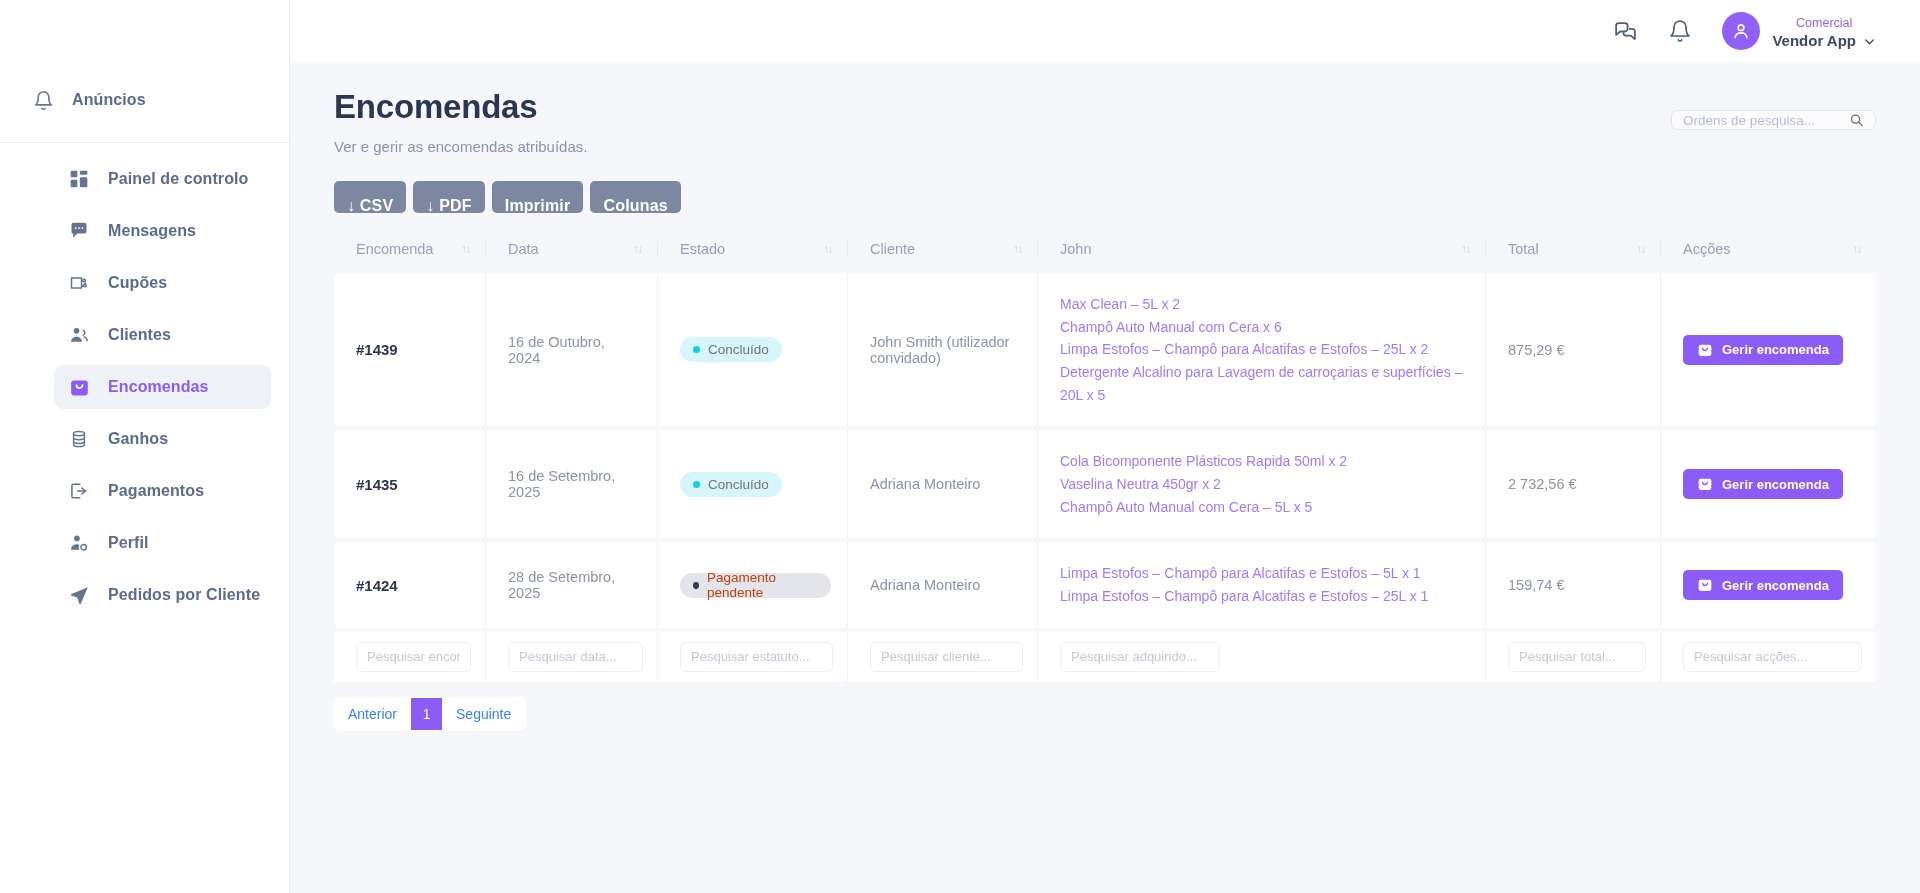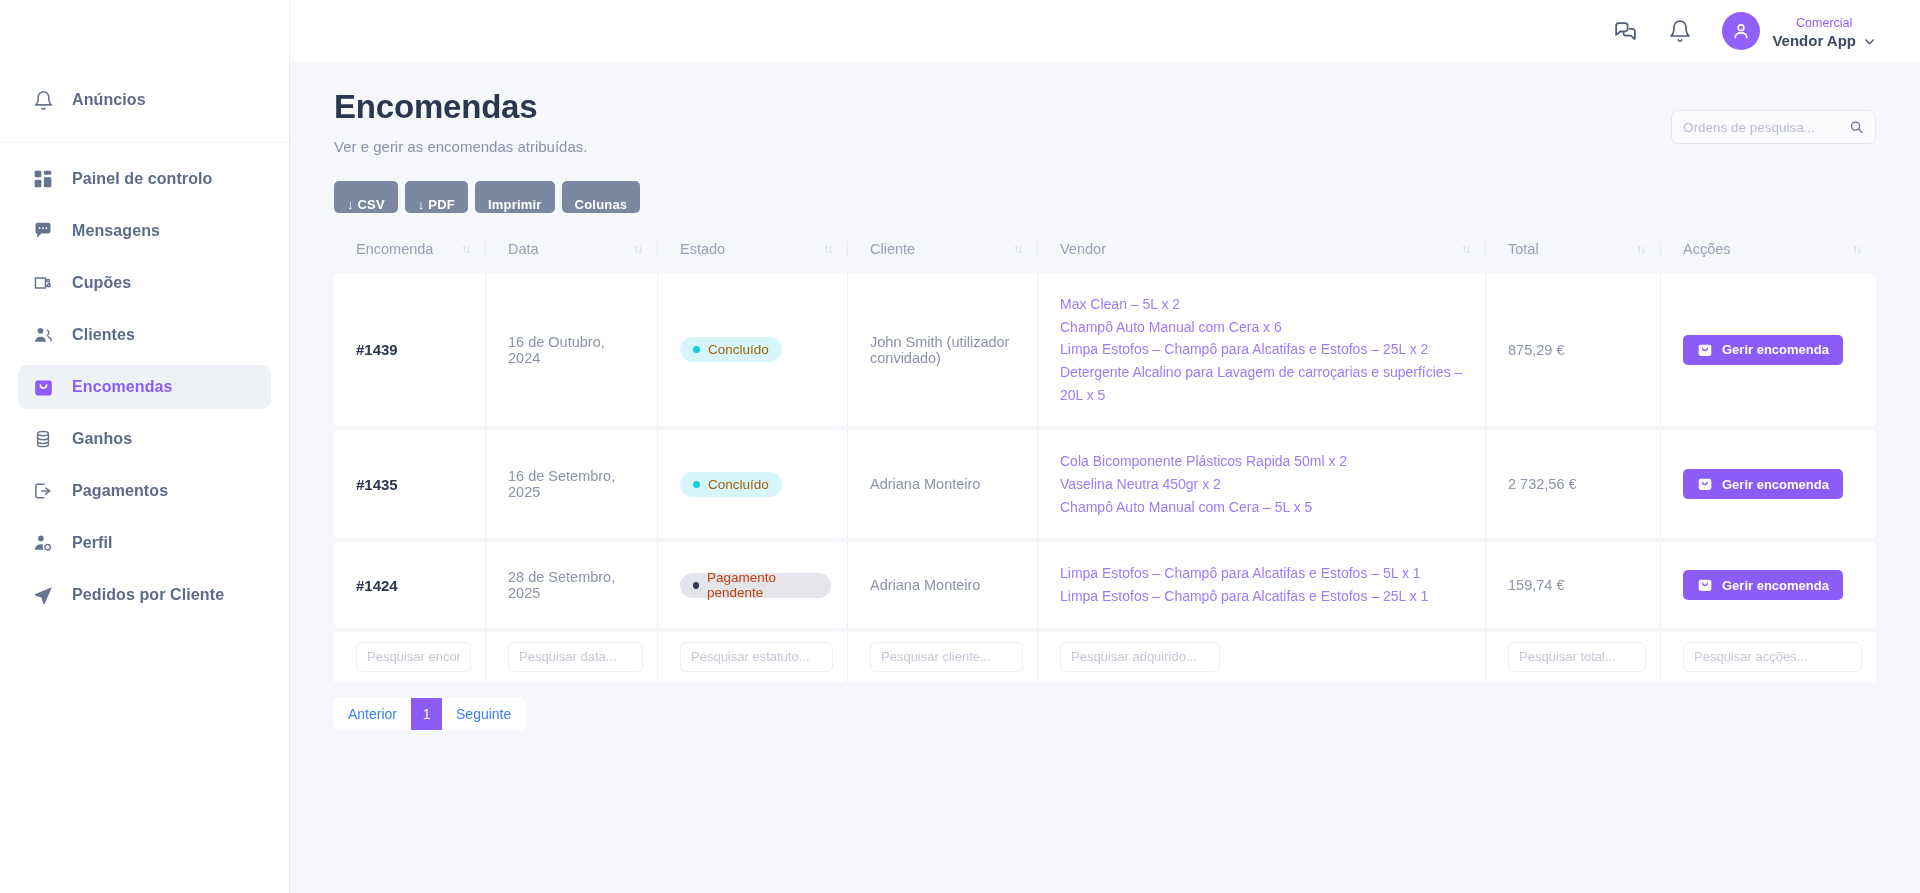--- a/index.html
+++ b/index.html
@@ -13,21 +13,21 @@
 
   
   .sidebar {
     width: 290px; height: 893px;
     background: #ffffff;
     border-right: 1px solid #e8ebf1;
     flex: 0 0 290px;
     padding-top: 78px;
   }
   .nav-top { padding: 0 18px 12px 18px; border-bottom: 1px solid #eceff4; }
-  .nav-main { padding: 14px 18px 0 18px; }
+  .nav-main { padding: 14px 18px 0 18px; margin-left: 36px; }
   .nav-item {
     display: flex; align-items: center; gap: 18px;
     height: 44px; padding: 0 14px;
     border-radius: 9px;
     color: #5c6b8a;
     font-size: 16px;
     font-weight: 600;
     letter-spacing: 0.1px;
     margin-bottom: 8px;
     cursor: pointer;
@@ -57,38 +57,38 @@
   .user-role { font-size: 12.5px; color: #9061f9; font-weight: 500; }
   .user-name { font-size: 15px; color: #3d4a63; font-weight: 700; display: flex; align-items: center; gap: 7px;}
 
   .content { flex: 1 1 auto; padding: 26px 44px 0 44px; overflow: hidden; }
 
   .page-head { display:flex; justify-content: space-between; align-items: flex-start; }
   .page-title { font-size: 33px; color: #2b3650; font-weight: 700; letter-spacing: -0.2px; }
   .page-sub { font-size: 15px; color: #8b93a7; margin-top: 12px; }
 
   .searchbox {
-    width: 205px; height: 34px; background: #fbfbfe;
+    width: 205px; height: 20px; background: #fbfbfe;
     border: 1px solid #e4e7f0; border-radius: 7px;
     display: flex; align-items: center; padding: 0 11px;
     margin-top: 22px;
   }
   .searchbox input {
     border: none; outline: none; background: transparent;
     font-size: 13.5px; color: #5c6b8a; flex: 1 1 auto; min-width: 0;
     font-family: "Liberation Sans", sans-serif;
   }
   .searchbox input::placeholder { color: #b6bdd0; }
 
   .toolbar { display: flex; gap: 7px; margin-top: 26px; }
   .tbtn {
     background: #7b889f; color: #ffffff;
     border: none; border-radius: 5px;
     height: 29px; padding: 16px 13px;
-    font-size: 13px; font-weight: 700;
+    font-size: 16px; font-weight: 700;
     font-family: "Liberation Sans", sans-serif;
     cursor: pointer; letter-spacing: 0.2px;
   }
 
   
   .table-wrap { margin-top: 14px; }
   table.orders { width: 100%; border-collapse: separate; border-spacing: 0 4px; table-layout: fixed; }
   table.orders thead th {
     font-size: 14.5px; color: #97a0b5; font-weight: 400;
     text-align: left; padding: 10px 0 12px 0;
@@ -108,21 +108,21 @@
     font-size: 14.5px;
     color: #8b93a7;
   }
   tbody tr.row td:first-child { border-radius: 6px 0 0 6px; color: #2b3650; font-weight: 700; font-size: 15px; }
   tbody tr.row td:last-child { border-radius: 0 6px 6px 0; border-right: none; }
   td.total { color: #2b3650; font-weight: 400; font-size: 15px; }
 
   .badge { display: inline-flex; align-items: center; gap: 8px; height: 25px;
            padding: 0 13px; border-radius: 13px; font-size: 13.5px; }
   .badge .dot { width: 7px; height: 7px; border-radius: 50%; }
-  .badge.done { background: #d6f6fb; color: #a16207; }
+  .badge.done { background: #d6f6fb; color: #737373; }
   .badge.done .dot { background: #16cbe3; }
   .badge.pending { background: #e3e5ea; color: #c2410c; }
   .badge.pending .dot { background: #323b4e; }
 
   .items { color: #9f7bf5; font-size: 14px; line-height: 1.62; }
 
   .manage-btn {
     display: inline-flex; align-items: center; gap: 9px;
     background: #8b5cf6; color: #ffffff;
     border: none; border-radius: 5px;
@@ -363,21 +363,21 @@
                   </span>
                 </th>
               <th>
                   <span class="thin">
                     <span>Cliente</span>
                     <span class="sorticon">↑↓</span>
                   </span>
                 </th>
               <th>
                   <span class="thin">
-                    <span>Vendor</span>
+                    <span>John</span>
                     <span class="sorticon">↑↓</span>
                   </span>
                 </th>
               <th>
                   <span class="thin">
                     <span>Total</span>
                     <span class="sorticon">↑↓</span>
                   </span>
                 </th>
               <th>

